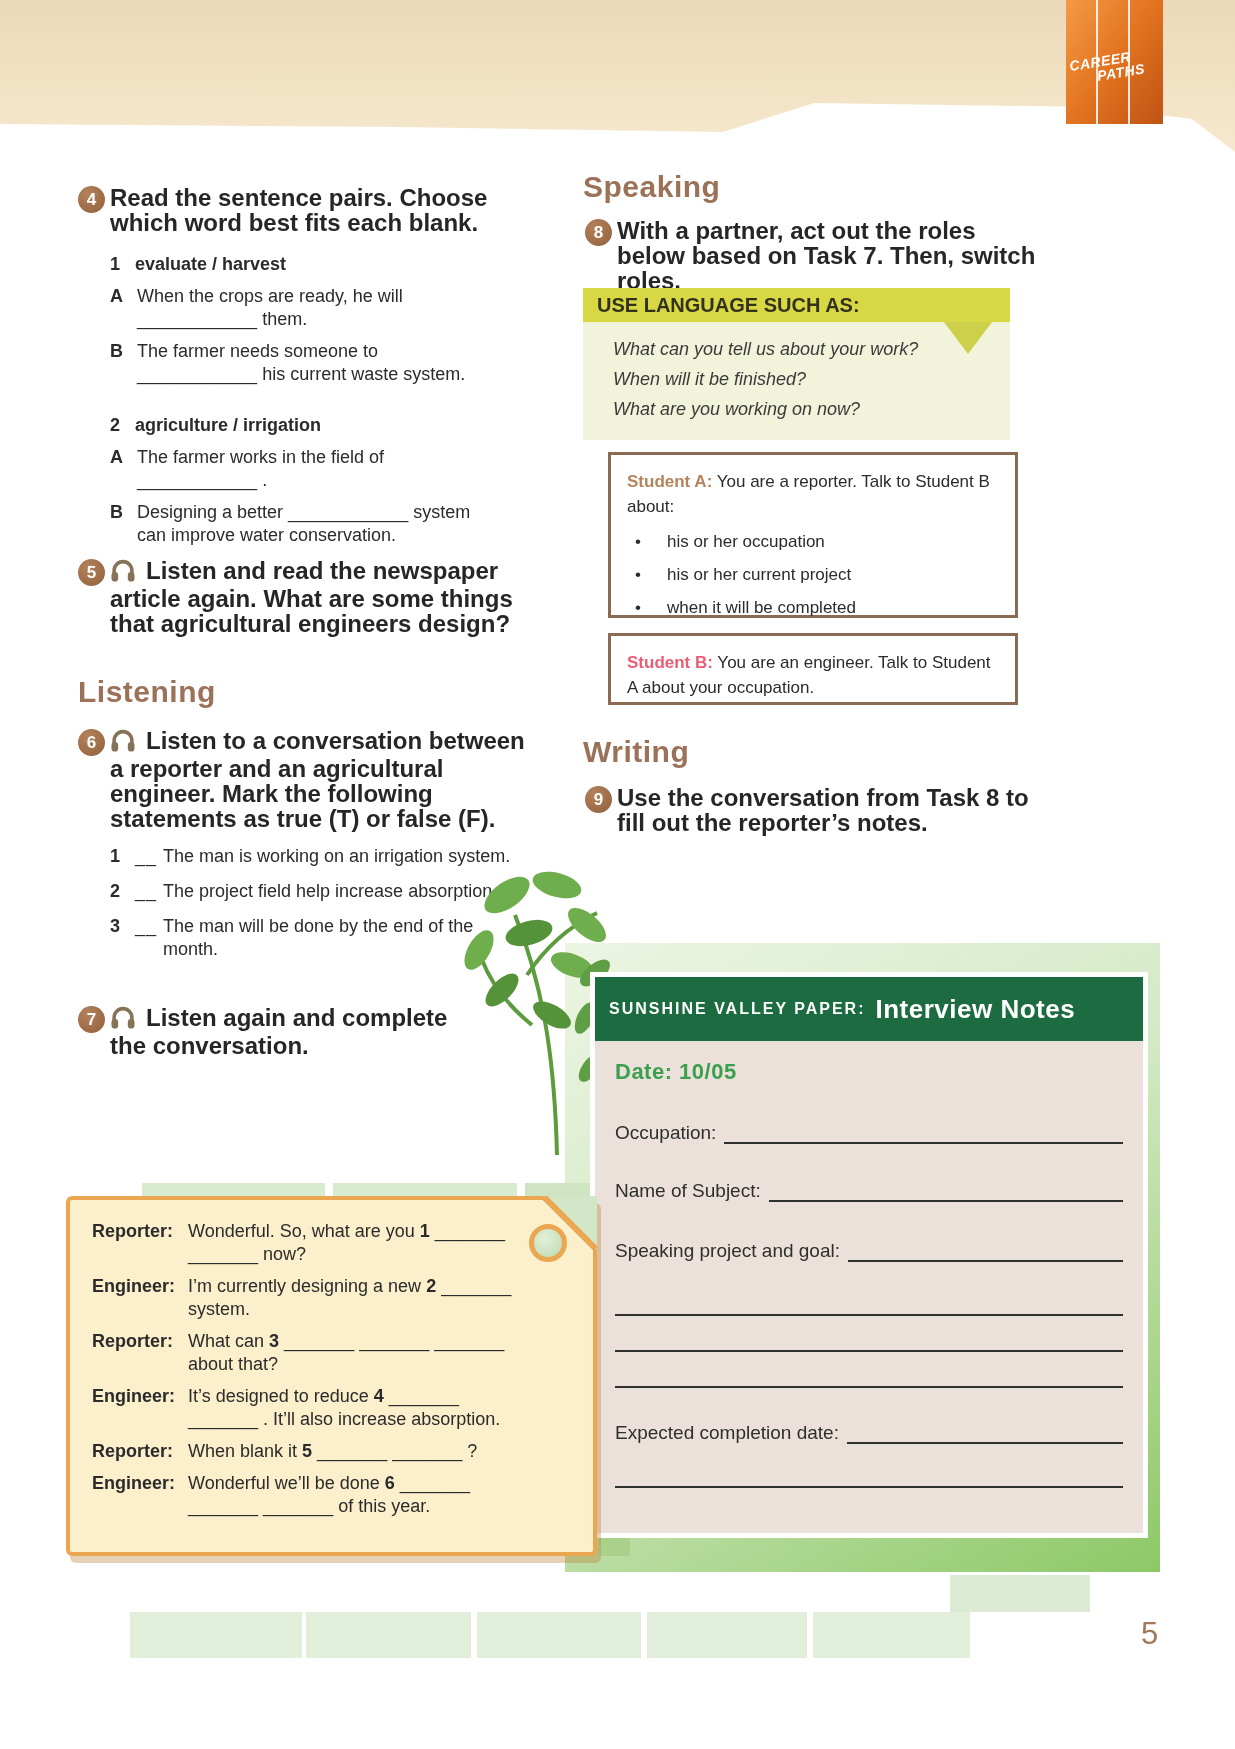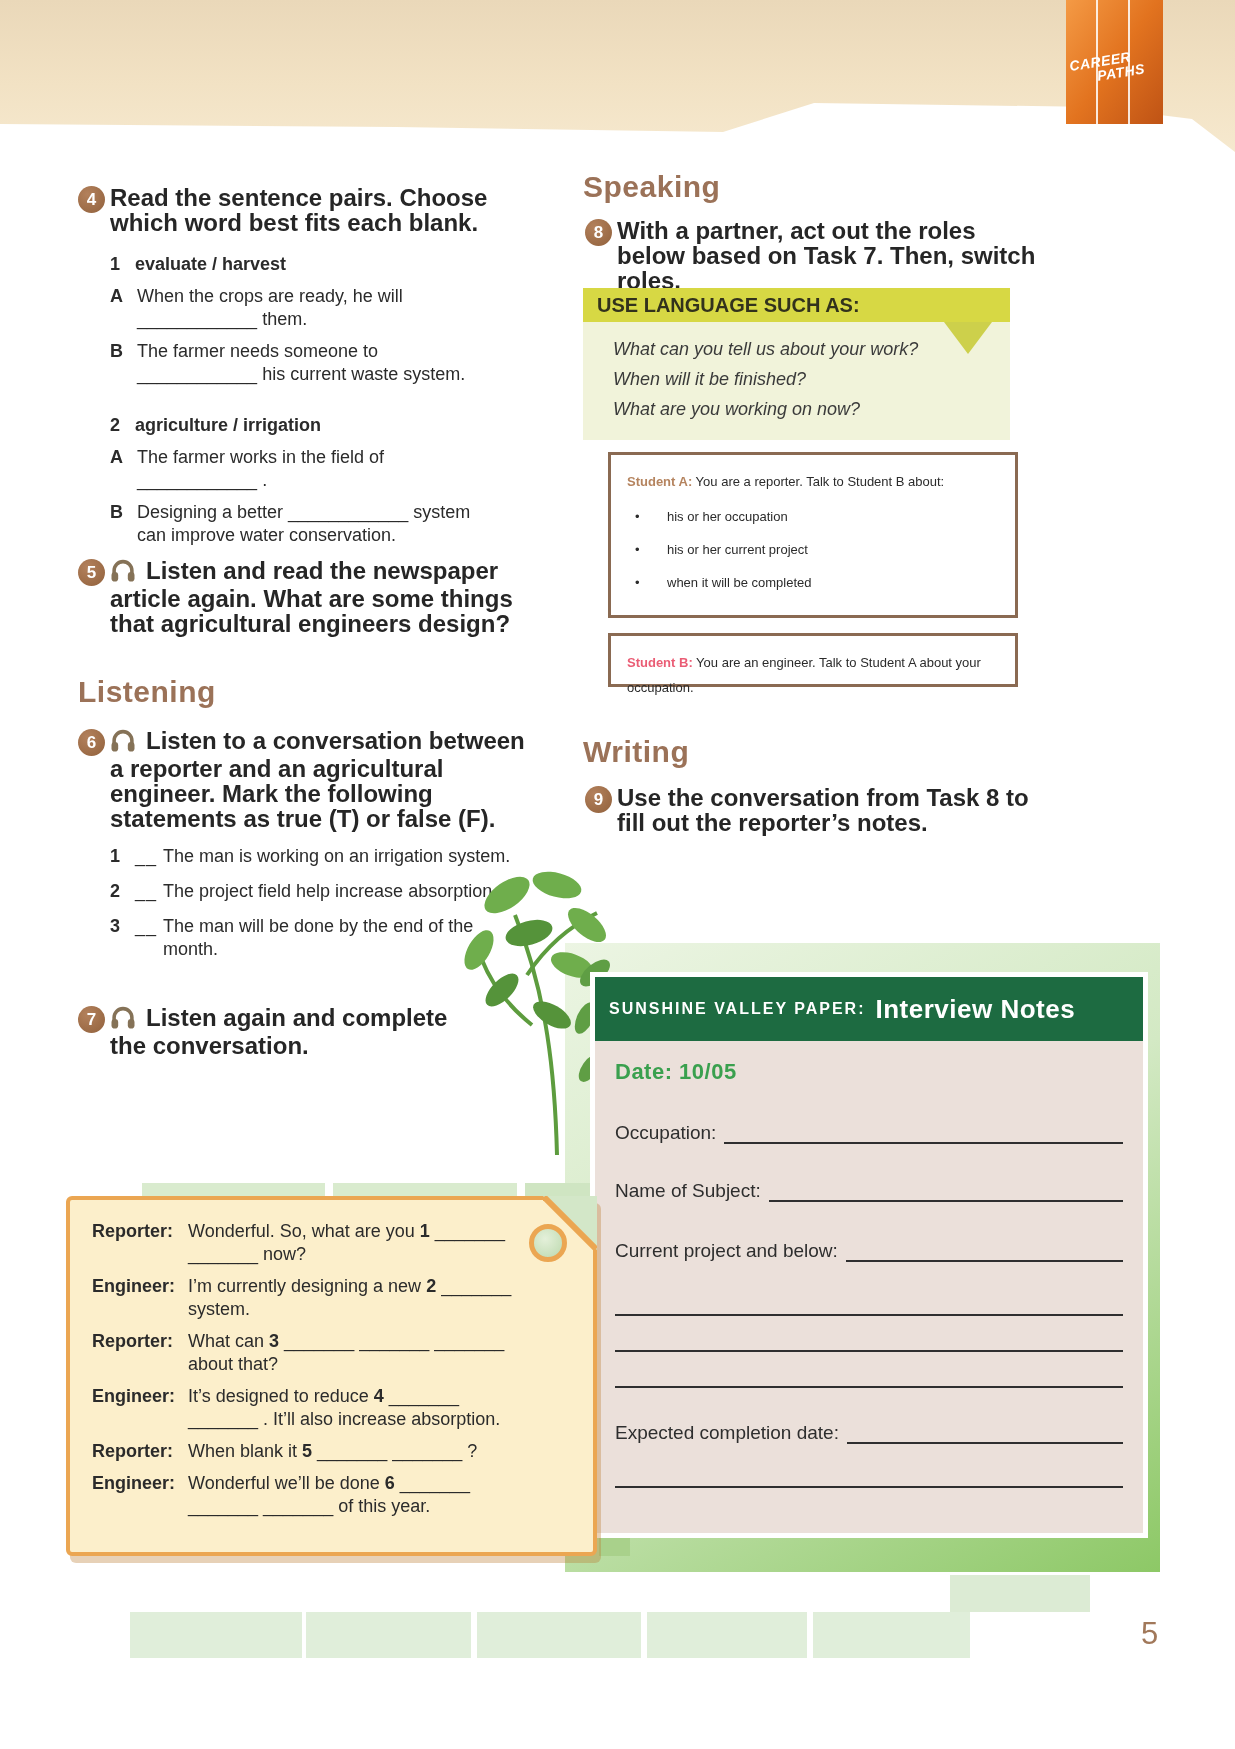--- a/index.html
+++ b/index.html
@@ -70,21 +70,21 @@
     background:#d7d844;color:#32321c;font-weight:bold;font-size:20px;
     height:34px;line-height:34px;padding-left:14px;
   }
   .use-lang .ul-body{background:#f1f3da;padding:12px 14px 16px 30px;position:relative;}
   .use-lang .ul-body .q{font-style:italic;font-size:18px;color:#3a3a3a;line-height:30px;}
   .ul-notch{position:absolute;right:18px;top:0;width:0;height:0;
     border-left:24px solid transparent;border-right:24px solid transparent;
     border-top:32px solid #cdd04b;}
   .role-box{
     position:absolute;left:608px;width:410px;border:3px solid #8a6a52;background:#fff;
-    padding:14px 16px;font-size:13px;line-height:25px;box-sizing:border-box;
+    padding:14px 16px;font-size:17px;line-height:25px;box-sizing:border-box;
   }
   .role-label-a{font-weight:bold;color:#b5845f;}
   .role-label-b{font-weight:bold;color:#ea5d75;}
   .role-bullets{margin:10px 0 0 0;padding:0;list-style:none;}
   .role-bullets li{position:relative;padding-left:40px;margin-top:8px;}
   .role-bullets li::before{content:"•";position:absolute;left:8px;}
   
   .panel{
     position:absolute;left:565px;top:943px;width:595px;height:629px;
     background:linear-gradient(150deg,#ecf5e3 0%,#d3e9c4 45%,#8dc866 100%);
@@ -313,21 +313,21 @@
 
   <div class="role-box" style="top:452px;height:166px">
     <span class="role-label-a">Student A:</span><span> You are a reporter. Talk to Student B about:</span>
     <ul class="role-bullets">
       <li>his or her occupation</li>
       <li>his or her current project</li>
       <li>when it will be completed</li>
     </ul>
   </div>
 
-  <div class="role-box" style="top:633px;height:54px">
+  <div class="role-box" style="top:633px;height:72px">
     <span class="role-label-b">Student B:</span><span> You are an engineer. Talk to Student A about your occupation.</span>
   </div>
 
   <div class="sec-heading" style="left:583px;top:735px">Writing</div>
 
   <div class="task" style="left:585px;top:785px;width:460px;box-sizing:border-box">
     <span class="badge">9</span>
     <div class="task-text" style="width:428px">Use the conversation from Task 8 to fill out the reporter’s notes.</div>
   </div>
 
@@ -341,21 +341,21 @@
       <div class="date">Date: 10/05</div>
       <div class="field-row" style="margin-top:33px">
         <span>Occupation:</span>
         <span class="line"></span>
       </div>
       <div class="field-row" style="margin-top:32px">
         <span>Name of Subject:</span>
         <span class="line"></span>
       </div>
       <div class="field-row" style="margin-top:34px">
-        <span>Current project and below:</span>
+        <span>Speaking project and goal:</span>
         <span class="line"></span>
       </div>
       <div class="full-line" style="margin-top:28px"></div>
       <div class="full-line" style="margin-top:10px"></div>
       <div class="full-line" style="margin-top:10px"></div>
       <div class="field-row" style="margin-top:30px">
         <span>Expected completion date:</span>
         <span class="line"></span>
       </div>
       <div class="full-line" style="margin-top:18px"></div>

